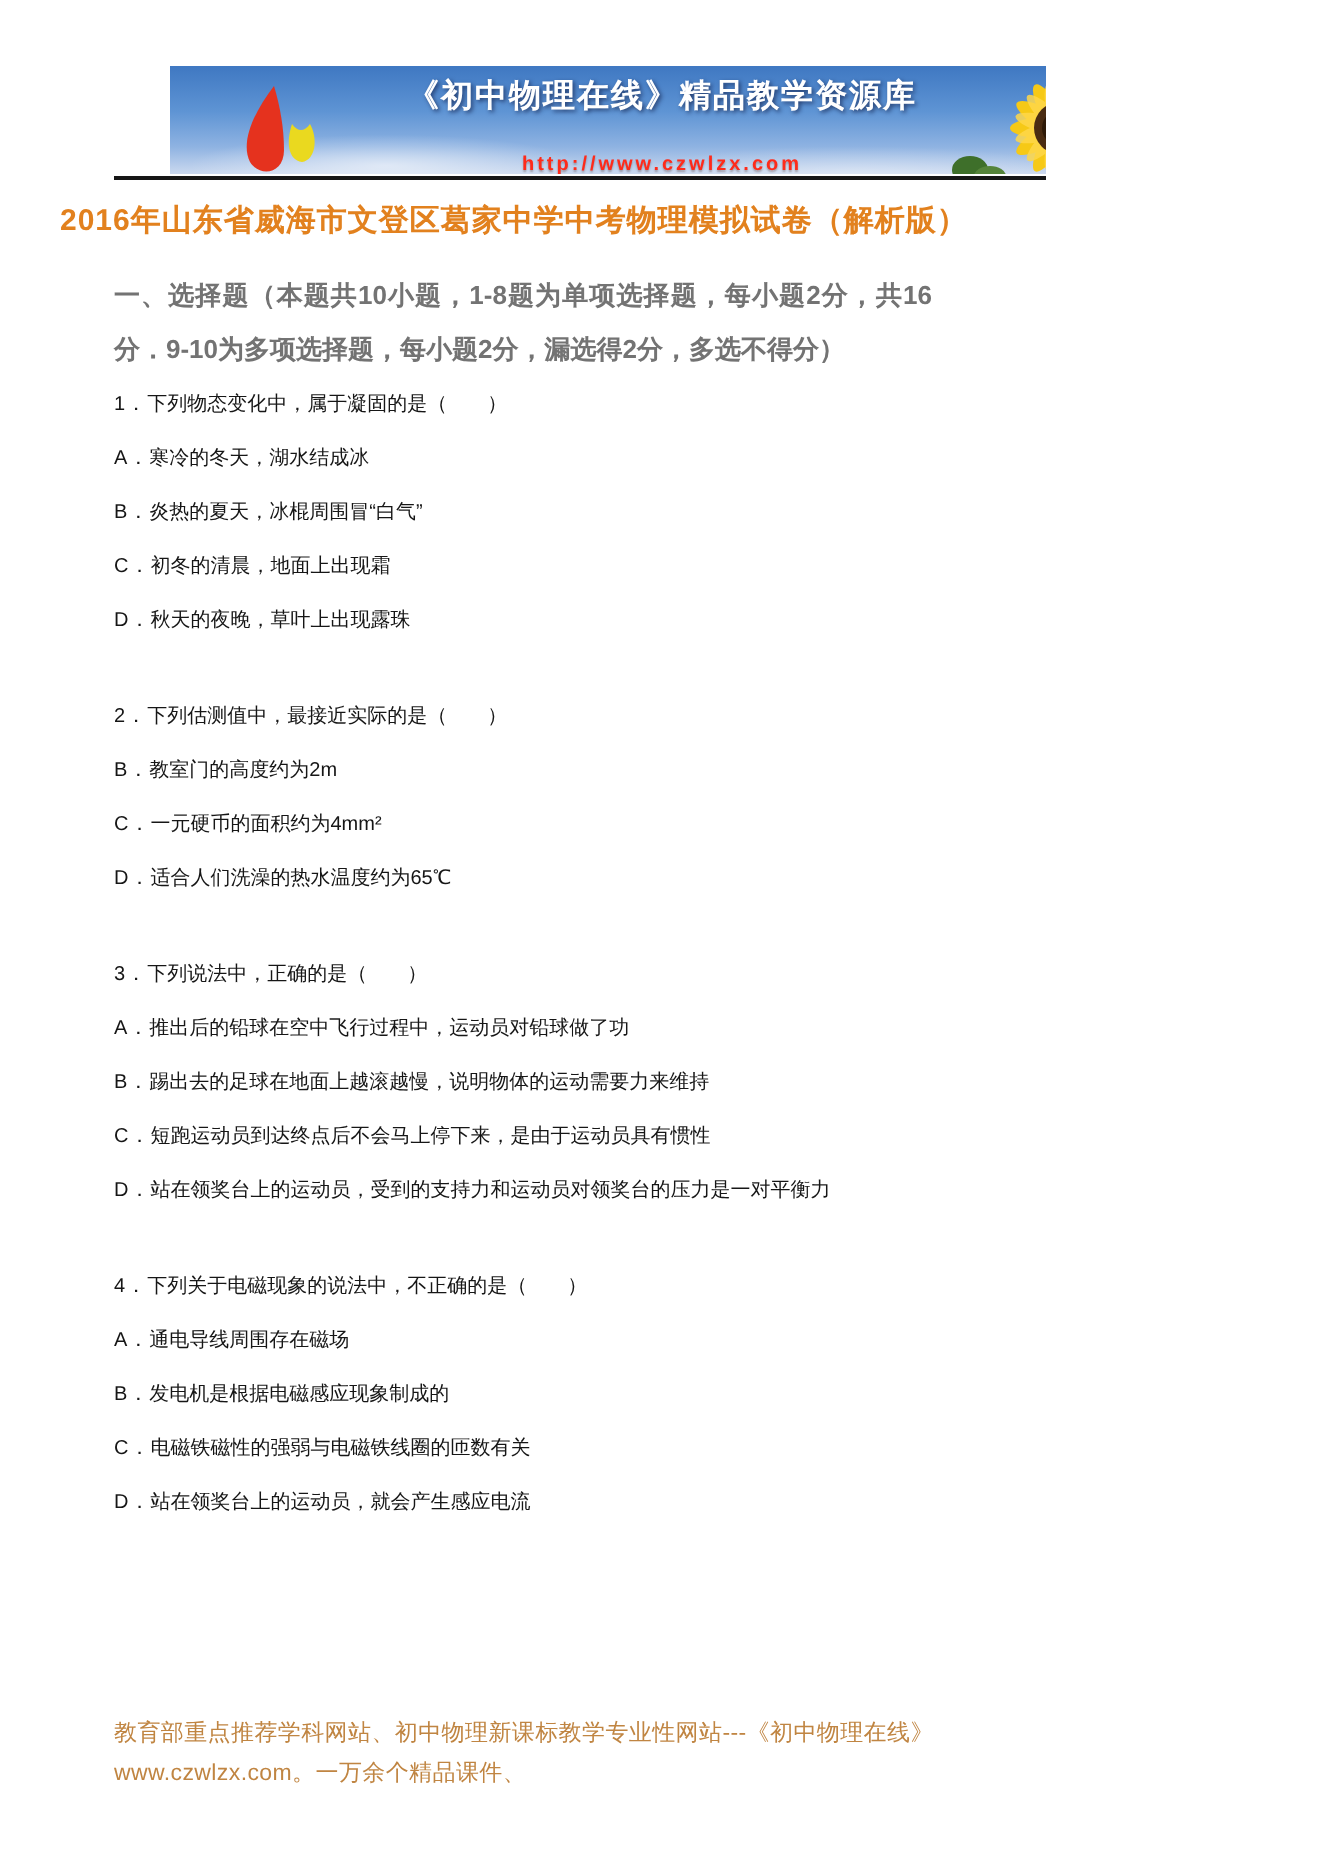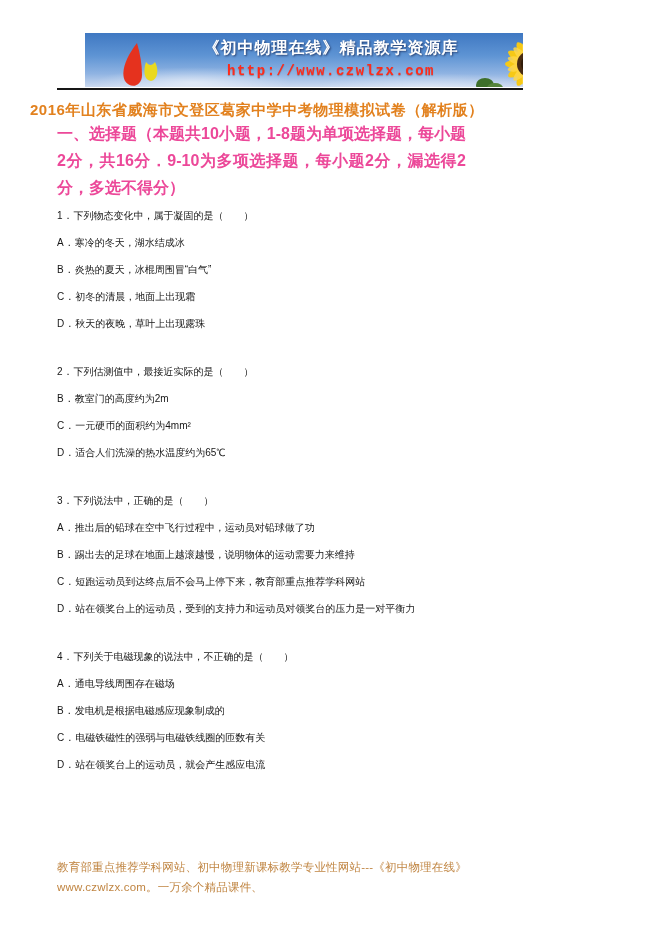--- a/index.html
+++ b/index.html
@@ -26,43 +26,43 @@
     overflow:hidden;
   }
   .banner-logo { position:absolute; left:32px; bottom:0; width:46px; height:46px; }
   .banner-text { position:absolute; left:96px; top:5px; width:300px; text-align:center; }
   .banner-title {
     color:#ffffff; font-size:16px; font-weight:bold; letter-spacing:1px;
     text-shadow:1px 1px 2px rgba(10,20,60,.65);
     white-space:nowrap;
   }
   .banner-url {
-    margin-top:4px;
-    color:#ff2a1a; font-size:14px; font-weight:bold; letter-spacing:1.5px;
-    font-family:Liberation Mono, monospace;
+    margin-top:18px;
+    color:#ff2a1a; font-size:10px; font-weight:bold; letter-spacing:1.5px;
+    font-family:Liberation Sans, sans-serif;
     text-shadow:0 1px 1px rgba(60,20,10,.3);
     white-space:nowrap;
   }
   .banner-flower { position:absolute; right:4px; bottom:-4px; width:96px; height:56px; }
 
   .banner-rule {
     width:547px; height:2px; margin:1px 0 0 57px; background:#161616;
   }
 
   
   .doc-title {
     margin:11px 30px 0;
     color:#E2811E;
     font-size:15px; font-weight:bold;
     letter-spacing:.5px;
   }
   .section-header {
-    margin:0 57px 0;
-    color:#ec4899;
-    font-size:16px; font-weight:bold;
+    margin:14px 57px 0;
+    color:#737373;
+    font-size:13px; font-weight:bold;
     line-height:27px;
     text-align:justify;
   }
 
   
   .questions {
     margin:1px 50px 0 57px;
     color:#161616;
     font-size:10px; line-height:27px;
   }
@@ -137,21 +137,21 @@
       <p class="q-line"><span class="q-num">2．</span><span>下列估测值中，最接近实际的是（　　）</span></p>
       <p class="q-line"><span class="opt-label">B．</span><span>教室门的高度约为2m</span></p>
       <p class="q-line"><span class="opt-label">C．</span><span>一元硬币的面积约为4mm²</span></p>
       <p class="q-line"><span class="opt-label">D．</span><span>适合人们洗澡的热水温度约为65℃</span></p>
     </div>
 
     <div class="question">
       <p class="q-line"><span class="q-num">3．</span><span>下列说法中，正确的是（　　）</span></p>
       <p class="q-line"><span class="opt-label">A．</span><span>推出后的铅球在空中飞行过程中，运动员对铅球做了功</span></p>
       <p class="q-line"><span class="opt-label">B．</span><span>踢出去的足球在地面上越滚越慢，说明物体的运动需要力来维持</span></p>
-      <p class="q-line"><span class="opt-label">C．</span><span>短跑运动员到达终点后不会马上停下来，教育部重点推荐学科网站</span></p>
+      <p class="q-line"><span class="opt-label">C．</span><span>短跑运动员到达终点后不会马上停下来，是由于运动员具有惯性</span></p>
       <p class="q-line"><span class="opt-label">D．</span><span>站在领奖台上的运动员，受到的支持力和运动员对领奖台的压力是一对平衡力</span></p>
     </div>
 
     <div class="question">
       <p class="q-line"><span class="q-num">4．</span><span>下列关于电磁现象的说法中，不正确的是（　　）</span></p>
       <p class="q-line"><span class="opt-label">A．</span><span>通电导线周围存在磁场</span></p>
       <p class="q-line"><span class="opt-label">B．</span><span>发电机是根据电磁感应现象制成的</span></p>
       <p class="q-line"><span class="opt-label">C．</span><span>电磁铁磁性的强弱与电磁铁线圈的匝数有关</span></p>
       <p class="q-line"><span class="opt-label">D．</span><span>站在领奖台上的运动员，就会产生感应电流</span></p>
     </div>

